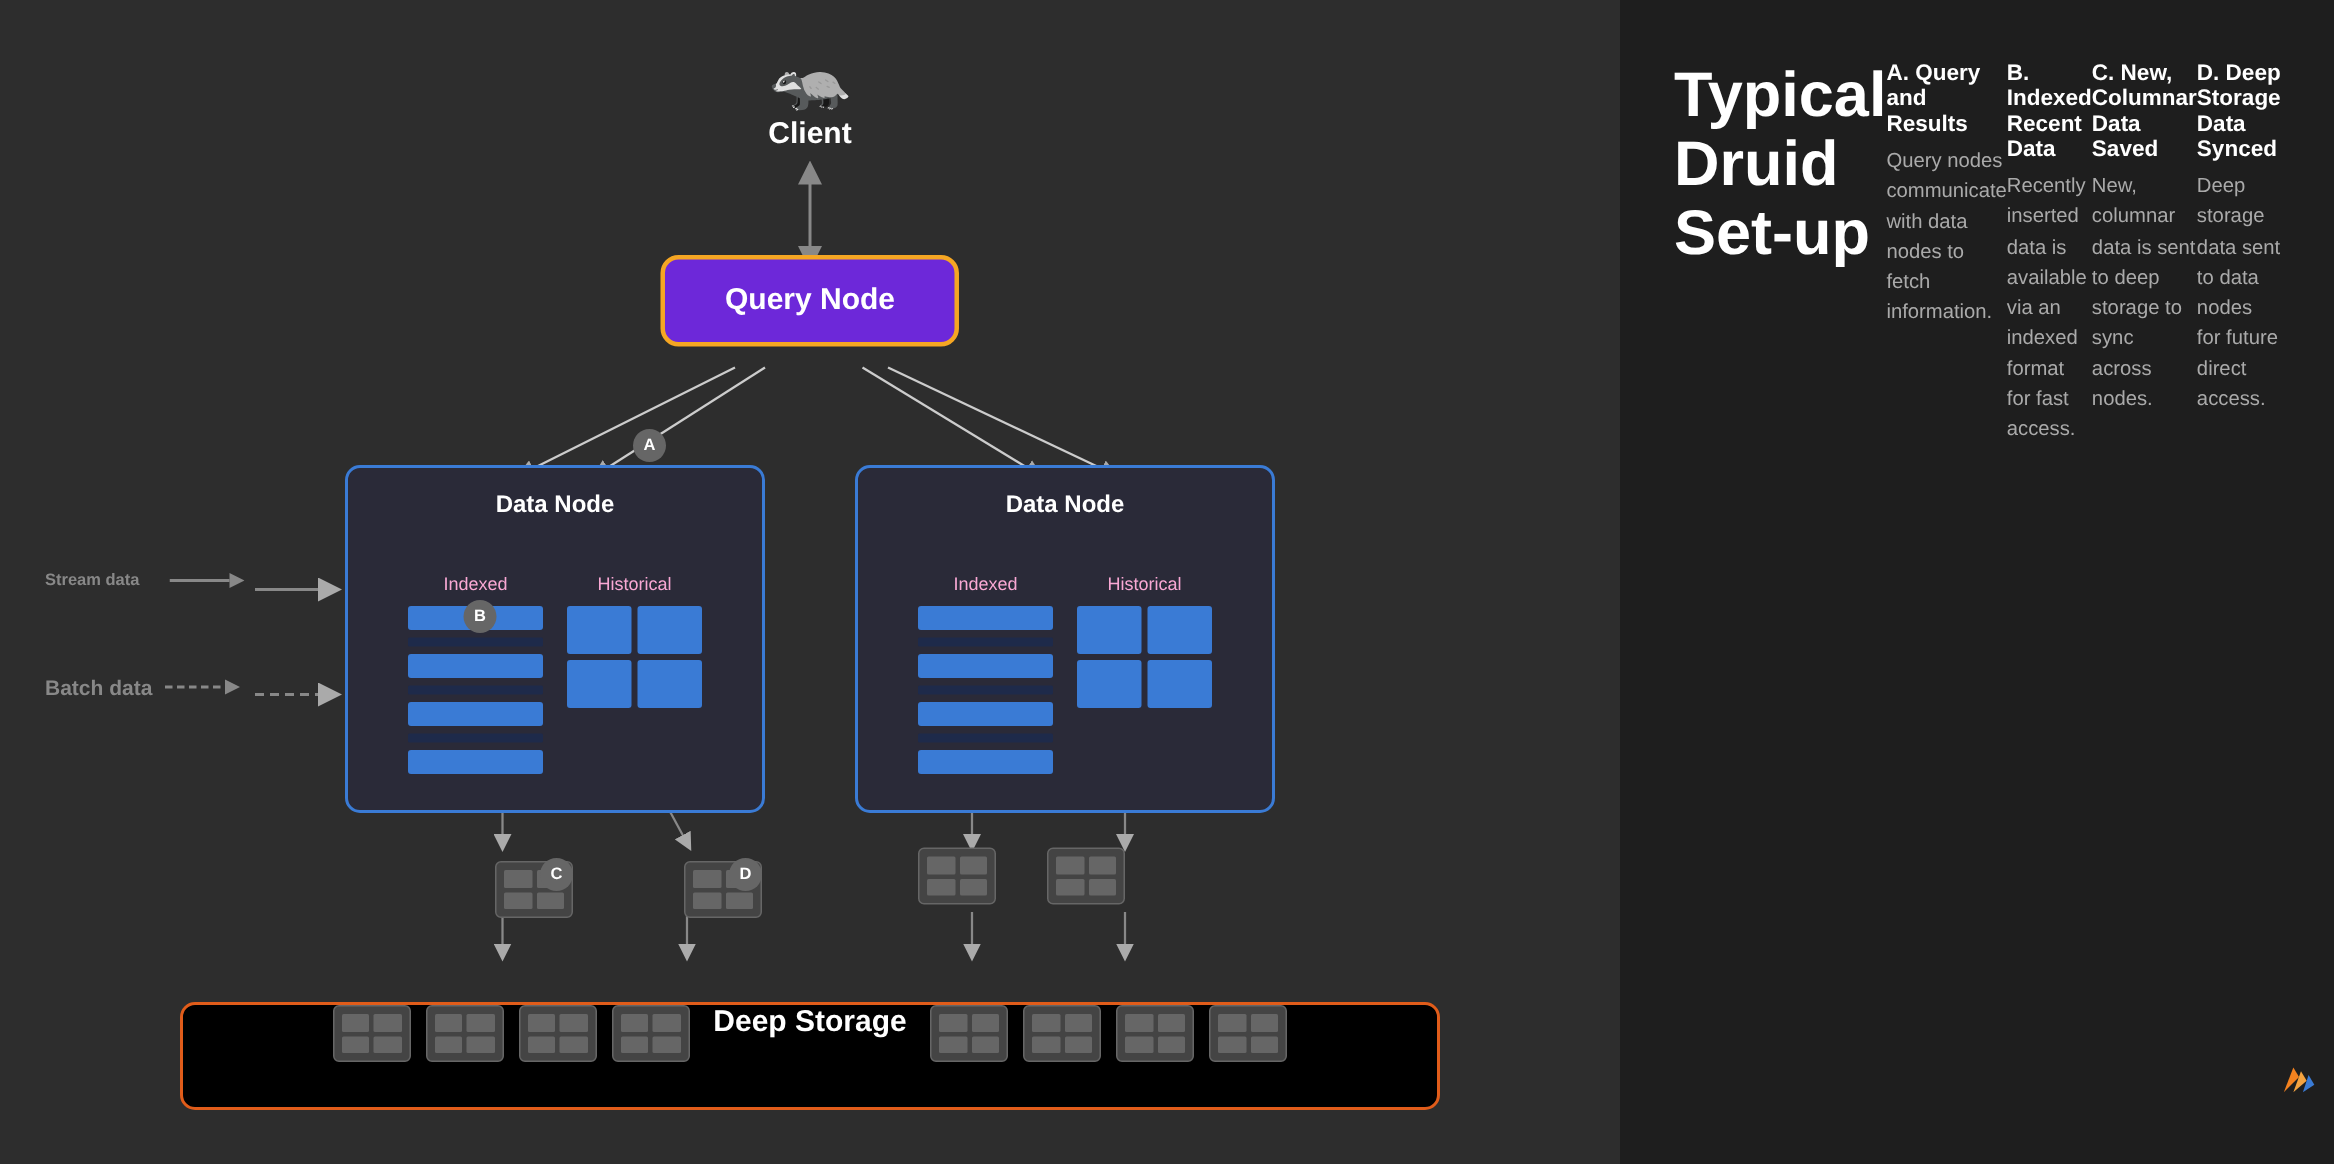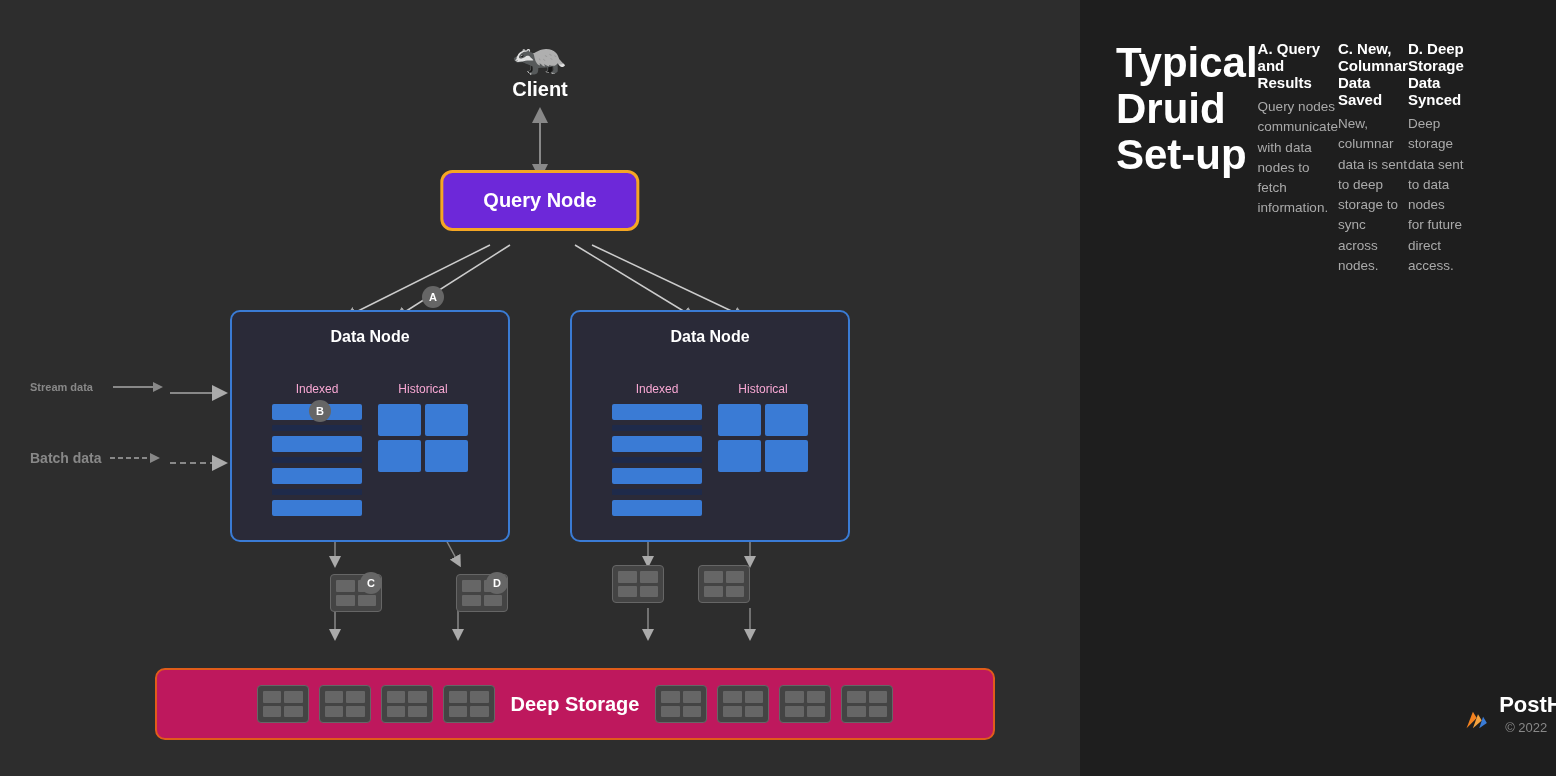--- a/index.html
+++ b/index.html
@@ -244,28 +244,27 @@
     }
 
     
     .deep-storage {
       position: absolute;
       bottom: 36px;
       left: 50%;
       transform: translateX(-50%);
       border: 2.5px solid #e05c1a;
       border-radius: 10px;
-      background: #be185d;
+      background: #000000;
       width: 840px;
       height: 72px;
       display: flex;
-      align-items: center;
+      align-items: flex-start;
       justify-content: center;
       gap: 16px;
-      margin-left: 35px;
     }
 
     .deep-storage-label {
       font-size: 20px;
       font-weight: 700;
       color: #ffffff;
     }
 
     .deep-storage-mini-group {
       display: flex;
@@ -520,20 +519,24 @@
 </div>
 
 <div class="info-panel">
   <h1>Typical Druid Set-up</h1>
 
   <div class="info-section">
     <h3>A. Query and Results</h3>
     <p>Query nodes communicate with data nodes to fetch information.</p>
   </div>
 
+  <div class="info-section">
+    <h3>B. Indexed Recent Data</h3>
+    <p>Recently inserted data is available via an indexed format for fast access.</p>
+  </div>
 
   <div class="info-section">
     <h3>C. New, Columnar Data Saved</h3>
     <p>New, columnar data is sent to deep storage to sync across nodes.</p>
   </div>
 
   <div class="info-section">
     <h3>D. Deep Storage Data Synced</h3>
     <p>Deep storage data sent to data nodes for future direct access.</p>
   </div>

